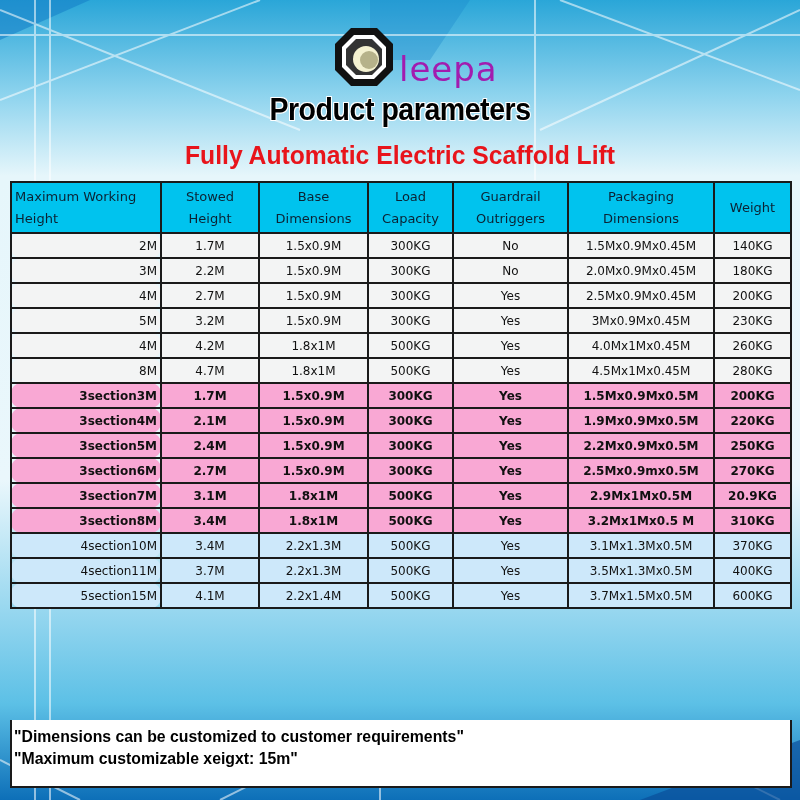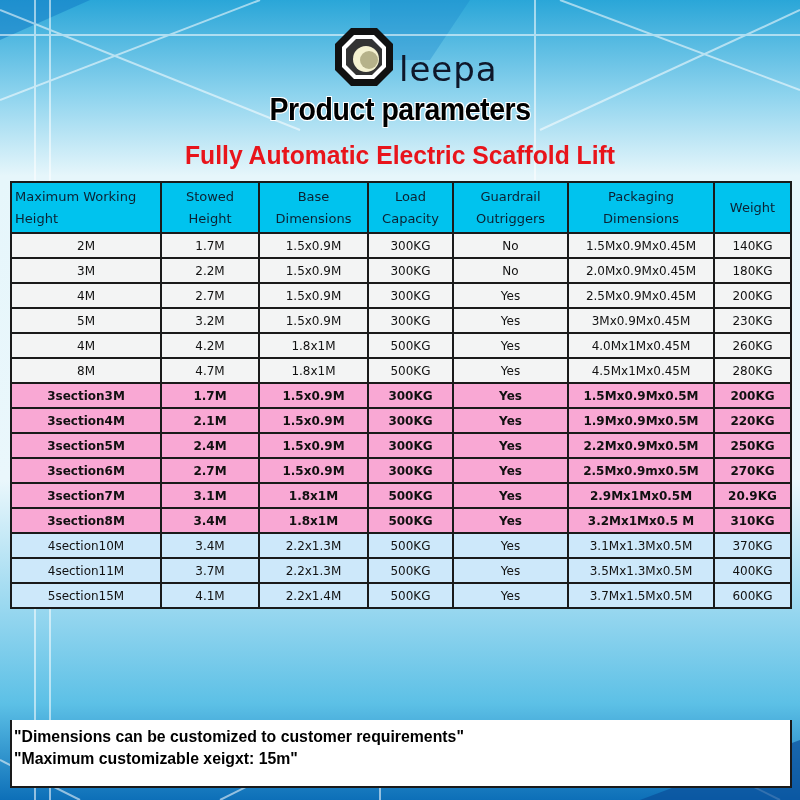--- a/index.html
+++ b/index.html
@@ -6,21 +6,21 @@
   body {
     width: 800px; height: 800px; overflow: hidden; position: relative;
     font-family: "DejaVu Sans", sans-serif;
     background: linear-gradient(180deg, #2aa6d8 0%, #8fd4ee 12%, #e6f6fb 22%, #eaf7fc 60%, #5cc0e6 88%, #0d6fb8 100%);
   }
   .bg-lines { position: absolute; inset: 0; pointer-events: none; }
   .logo { position: absolute; left: 333px; top: 26px; width: 150px; height: 62px; }
   .logo-hex { position: absolute; left: 0; top: 0; width: 62px; height: 62px; }
   .logo-text {
     position: absolute; left: 66px; top: 26px; font-size: 34px; line-height: 34px;
-    color: #0f172a; font-family: "DejaVu Sans", sans-serif; letter-spacing: 1px; font-weight: normal;
+    color: #a21caf; font-family: "DejaVu Sans", sans-serif; letter-spacing: 1px; font-weight: normal;
   }
   .title {
     position: absolute; left: 0; width: 800px; top: 92px; text-align: center;
     font-family: "Liberation Sans", sans-serif; font-weight: bold; font-size: 31px;
     color: #000; letter-spacing: -0.5px; transform: scaleX(0.92);
     text-shadow: 1px 1px 0 #fff, -1px -1px 0 #fff, 1px -1px 0 #fff, -1px 1px 0 #fff;
   }
   .subtitle {
     position: absolute; left: 0; width: 800px; top: 140px; text-align: center;
     font-family: "Liberation Sans", sans-serif; font-weight: bold; font-size: 26px;
@@ -31,21 +31,21 @@
     border-collapse: collapse; table-layout: fixed;
     font-family: "DejaVu Sans", sans-serif; font-size: 12px; color: #111;
   }
   table.params th, table.params td { border: 2px solid #1a1a1a; padding: 0 3px; }
   table.params th {
     background: #00c3ee; font-weight: normal; height: 49px; line-height: 22px;
     font-size: 13px; color: #0b2233; text-align: center;
   }
   table.params th:first-child { text-align: left; }
   table.params td { height: 23px; text-align: center; white-space: nowrap; }
-  table.params td:first-child { text-align: center; }
+  table.params td:first-child { text-align: right; border-radius: 10px; }
   tr.g-basic td { background: #f3f4f4; }
   tr.g-three td { background: #f9a8d4; font-weight: bold; }
   tr.g-four td { background: #cde8fa; }
   .note {
     position: absolute; left: 10px; top: 720px; width: 776px; height: 60px;
     background: #fff; border: 2px solid #1a1a1a; border-top: none;
     font-family: "Liberation Sans", sans-serif; font-weight: bold; font-size: 17px;
     color: #000; padding: 6px 0 0 2px; line-height: 22px; box-sizing: content-box;
   }
   .note div { transform: scaleX(0.93); transform-origin: left center; }

